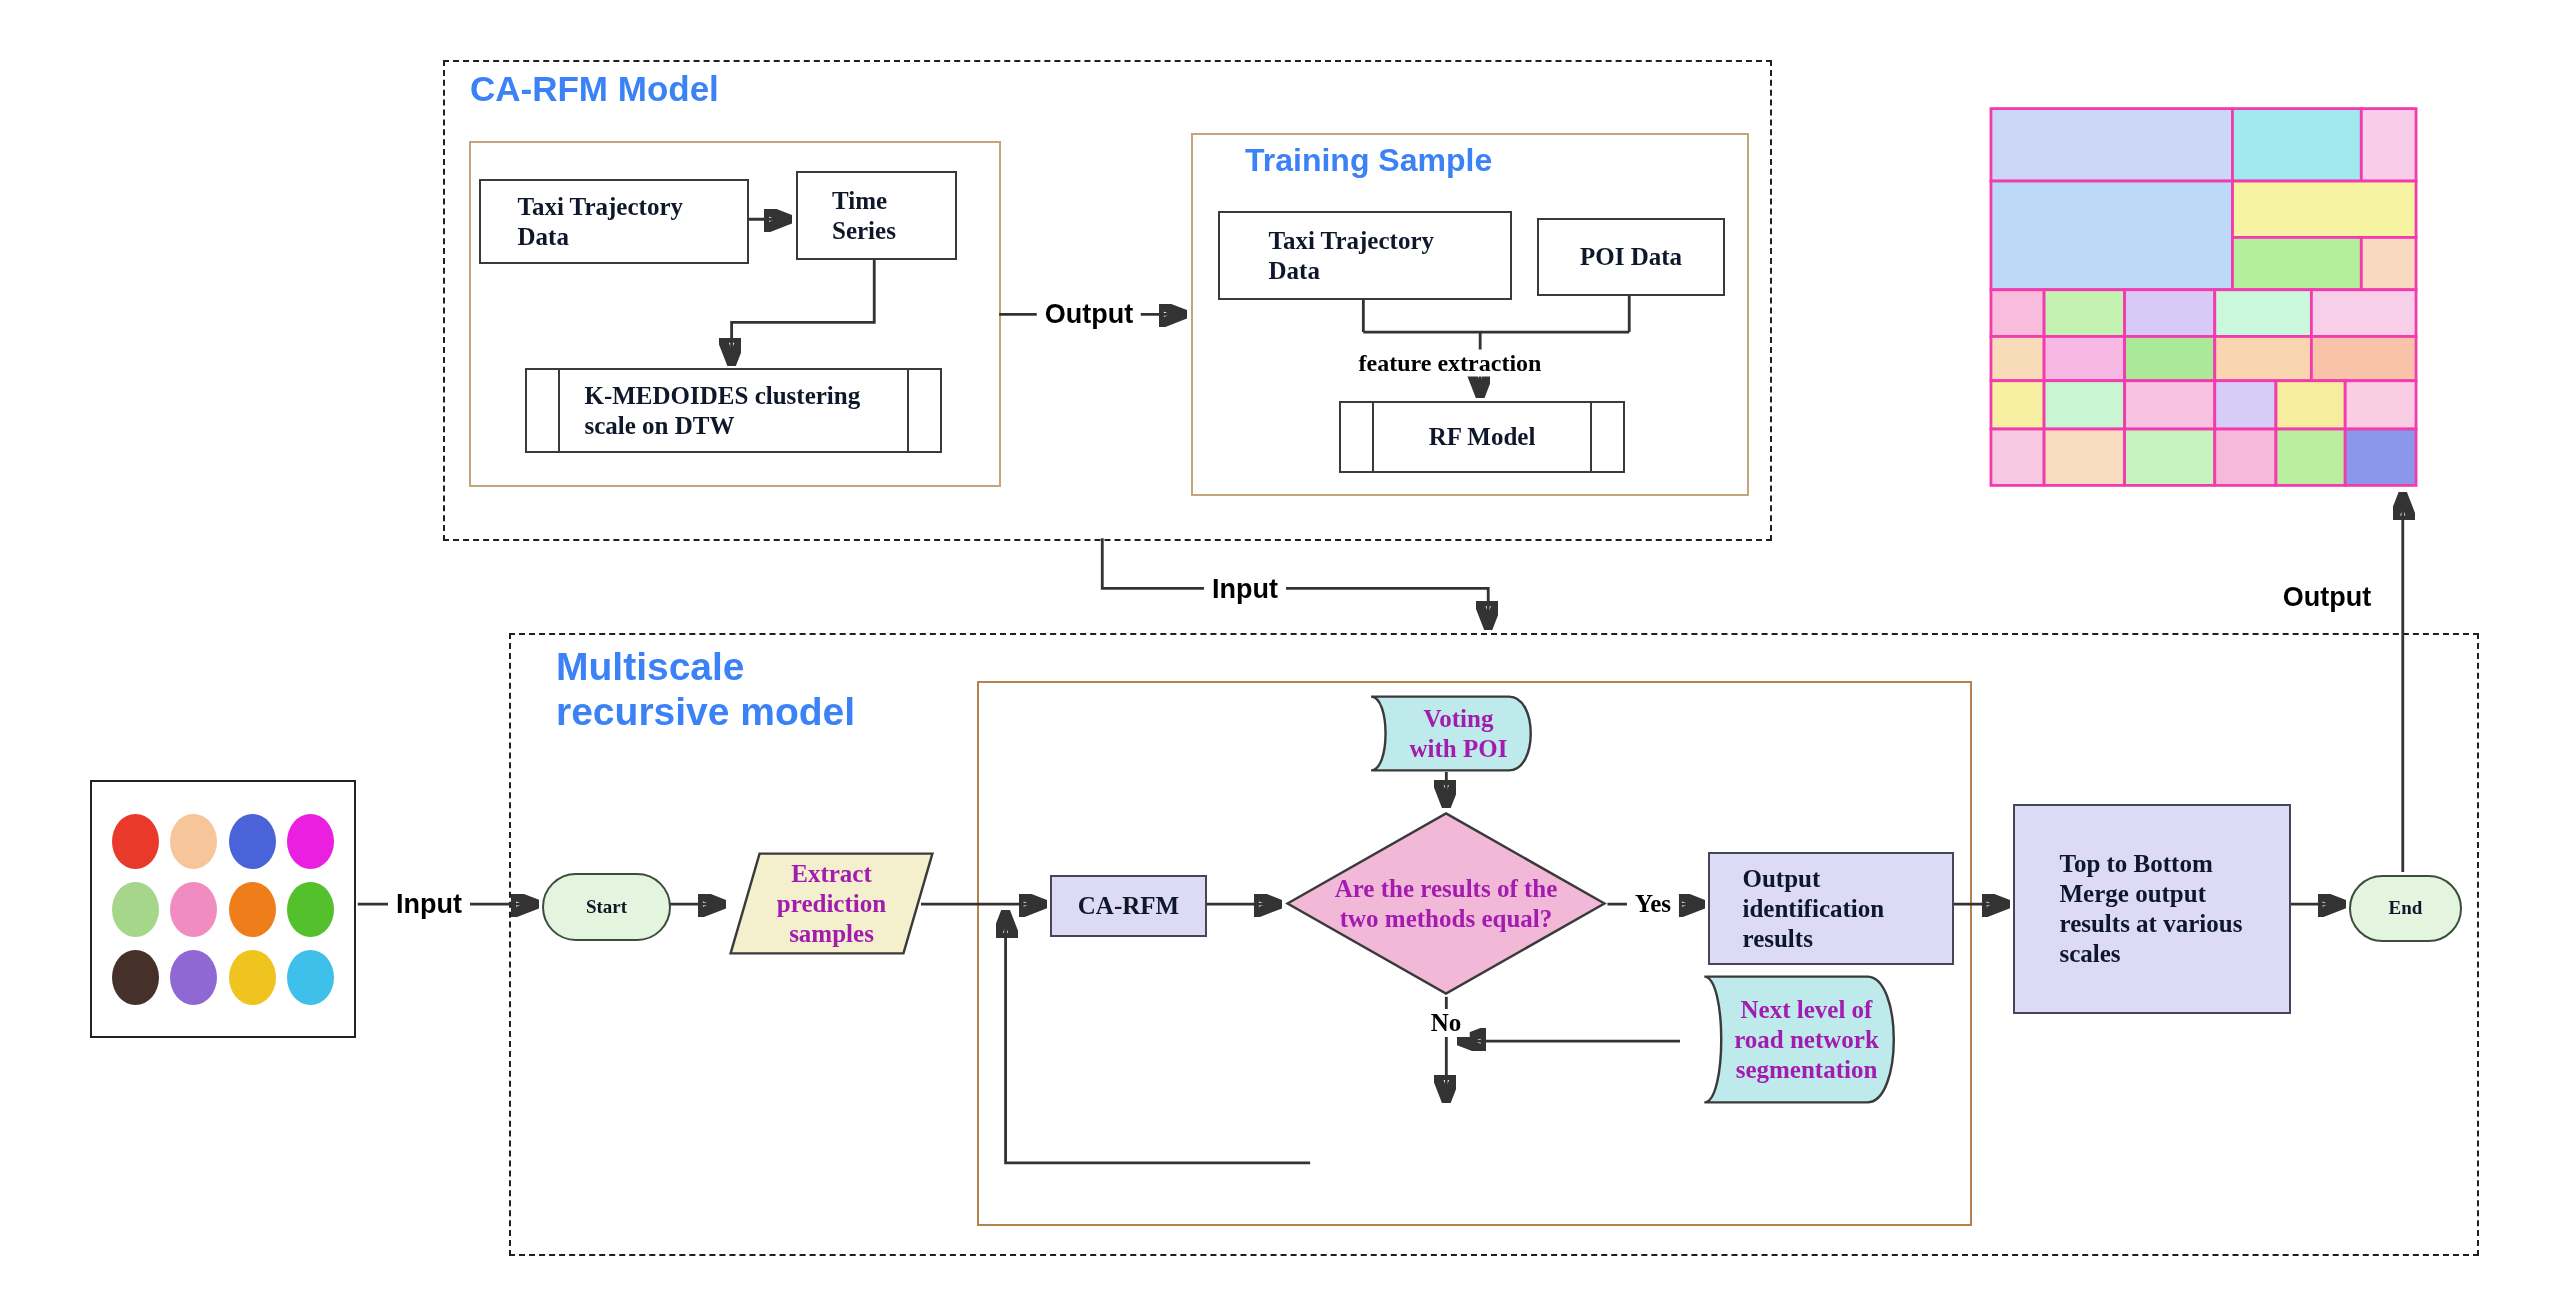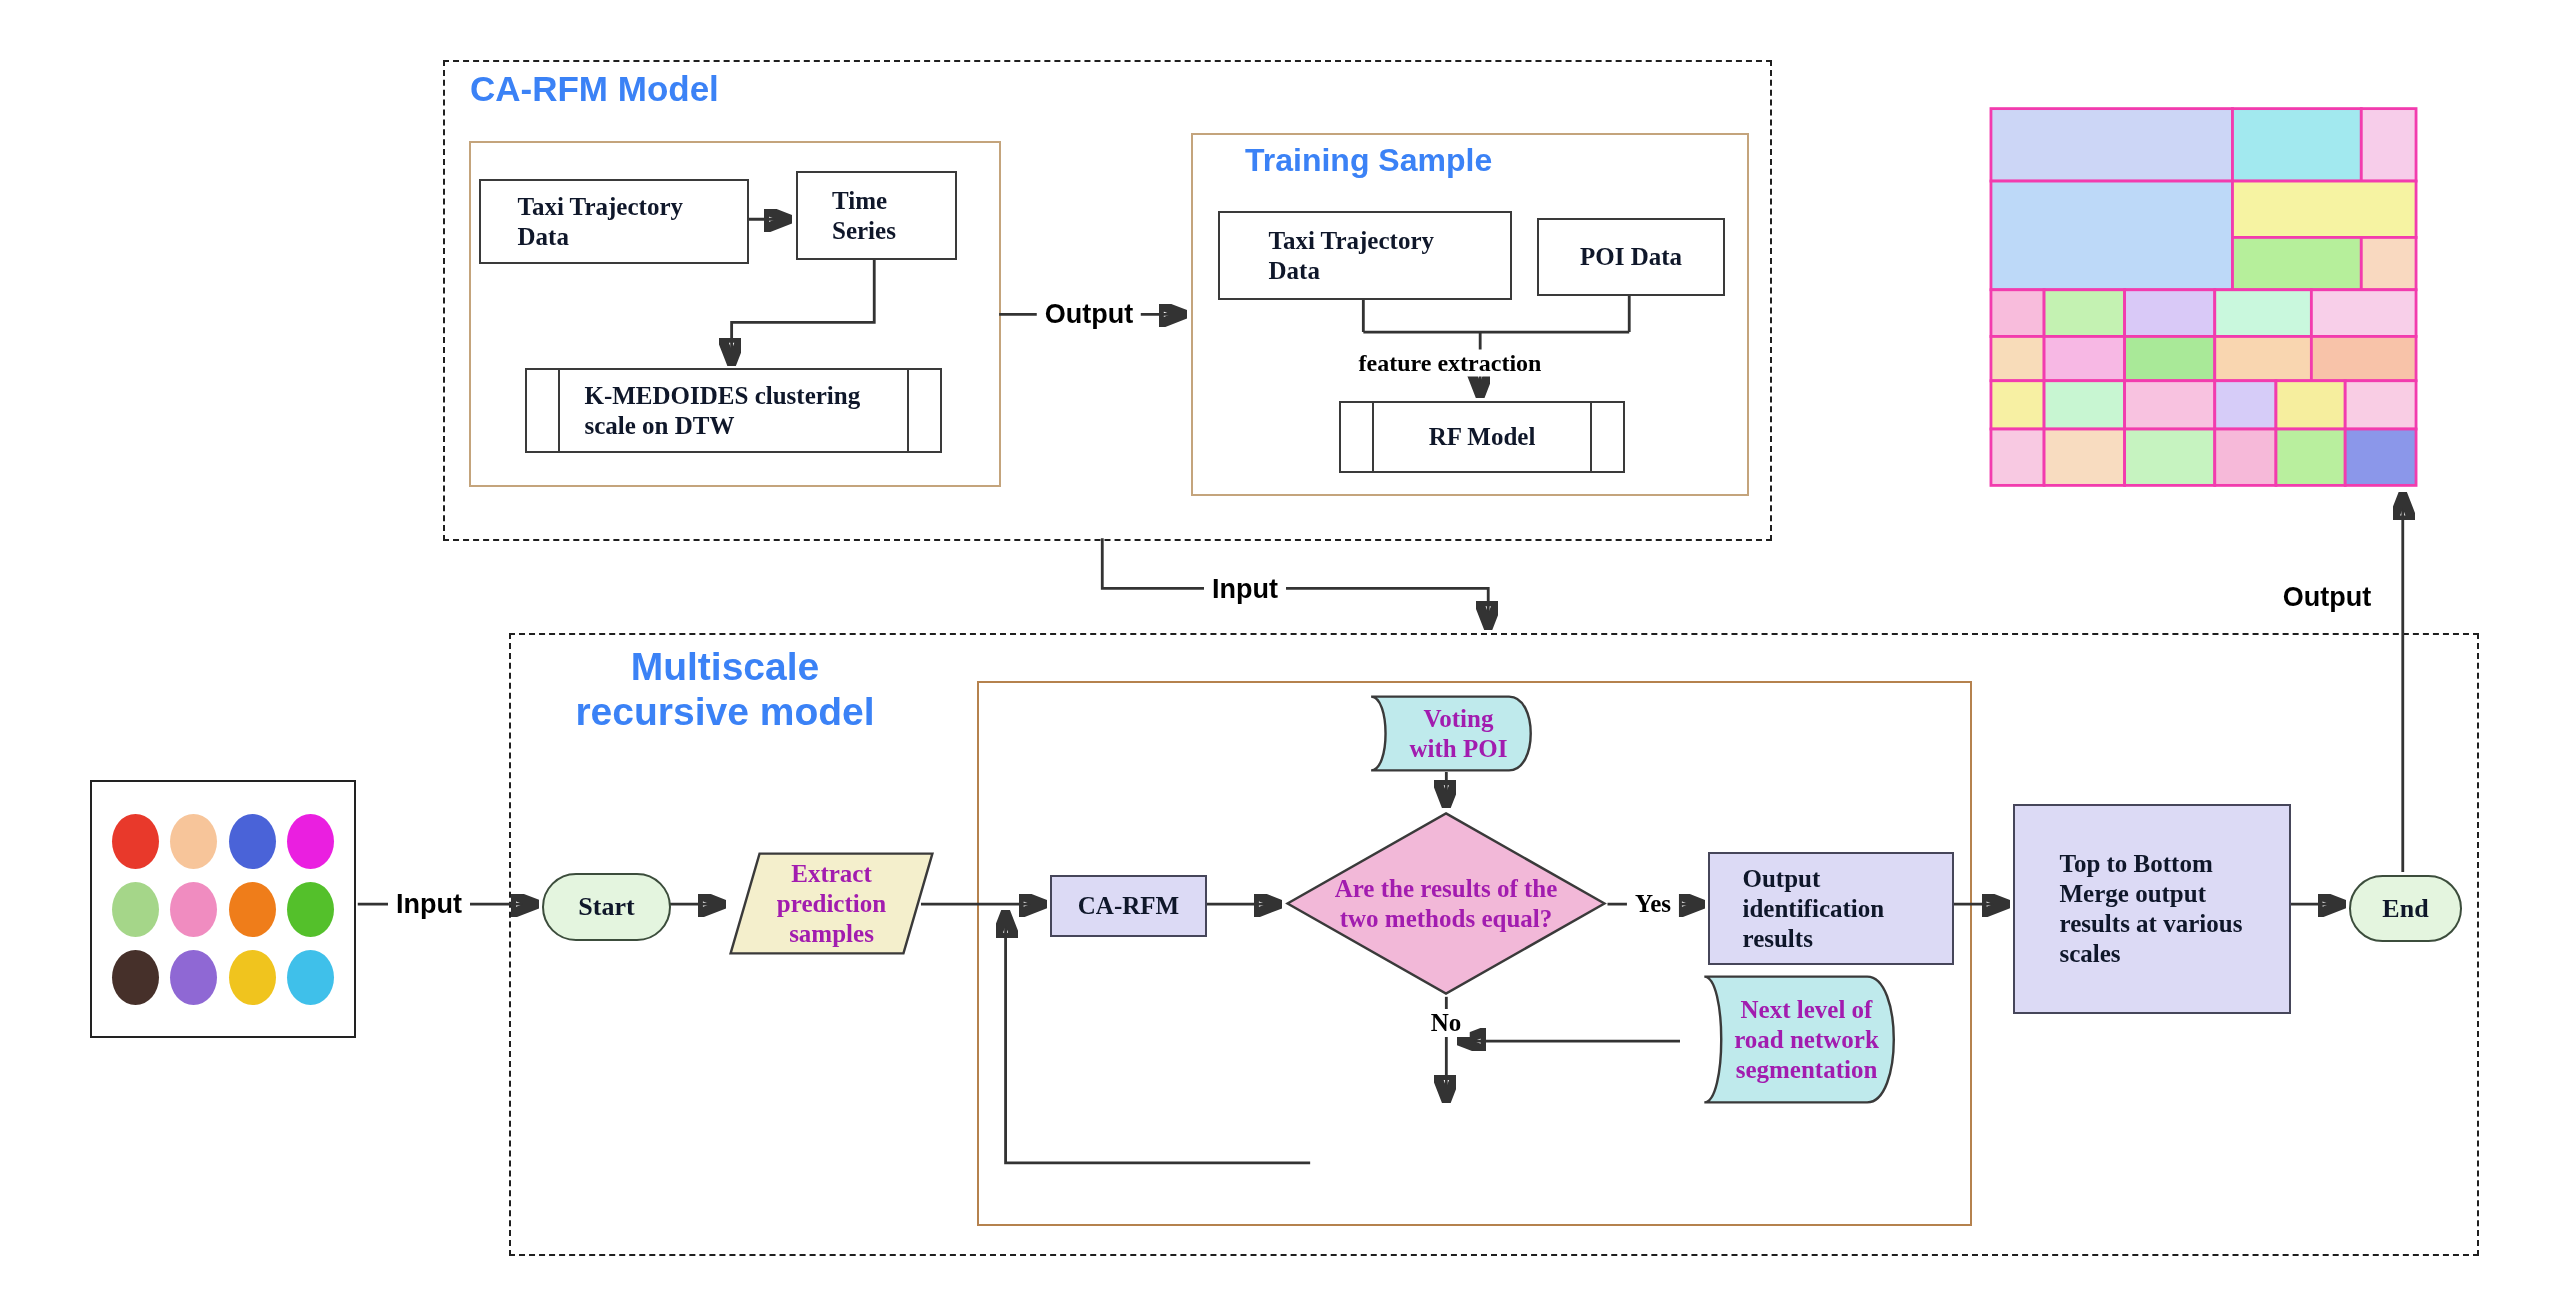--- a/index.html
+++ b/index.html
@@ -15,21 +15,21 @@
   .big-title{position:absolute;font:700 35px "Liberation Sans", sans-serif;color:#3b82f6;}
   .overlay-label{position:absolute;transform:translate(-50%,-50%);background:#fff;padding:0 8px;
                  font:700 27px "Liberation Sans", sans-serif;color:#000000;white-space:nowrap;z-index:6;}
   .overlay-serif{font:700 25px "Liberation Serif", serif;}
 
   
   .node{position:absolute;border:2.4px solid var(--node-border);background:#fff;display:flex;
         align-items:center;justify-content:center;text-align:left;
         font:700 25px "Liberation Serif", serif;color:#0f172a;line-height:1.2;z-index:4;}
   .process{background:var(--lavender);border-color:#46465a;}
-  .terminal{background:var(--green);border-color:#3c4d3c;border-radius:34px;font-size:26px;}
+  .terminal{background:var(--green);border-color:#3c4d3c;border-radius:34px;font-size:19px;}
   .predef::before,.predef::after{content:"";position:absolute;top:-0.8px;bottom:-0.8px;width:0;
         border-left:2.4px solid var(--node-border);}
   .predef::before{left:31px;}
   .predef::after{right:31px;}
 
   
   .shape-wrap{position:absolute;z-index:4;}
   .shape-wrap svg{position:absolute;inset:0;overflow:visible;}
   .shape-text{position:absolute;inset:0;display:flex;align-items:center;justify-content:center;
               text-align:center;font:700 25px "Liberation Serif", serif;color:#a21caf;line-height:1.2;}
@@ -146,21 +146,21 @@
       <rect x="2" y="400" width="66" height="70" fill="#f8c9e2" stroke="#f23cae" stroke-width="3.5"></rect>
       <rect x="68" y="400" width="100" height="70" fill="#f8dcc0" stroke="#f23cae" stroke-width="3.5"></rect>
       <rect x="168" y="400" width="112" height="70" fill="#c6f3c0" stroke="#f23cae" stroke-width="3.5"></rect>
       <rect x="280" y="400" width="76" height="70" fill="#f6b9d9" stroke="#f23cae" stroke-width="3.5"></rect>
       <rect x="356" y="400" width="86" height="70" fill="#b9ef9e" stroke="#f23cae" stroke-width="3.5"></rect>
       <rect x="442" y="400" width="88" height="70" fill="#8b97ea" stroke="#f23cae" stroke-width="3.5"></rect>
     </svg>
   <div class="overlay-label" style="left:2327px;top:597px;">Output</div>
 
   <div class="dashed-box" style="left:509px;top:633px;width:1966px;height:619px;"></div>
-  <div class="big-title" style="left:556px;top:645px;width:338px;text-align:center;font-size:39px;line-height:1.15;">Multiscale recursive model</div>
+  <div class="big-title" style="left:556px;top:645px;width:338px;font-size:39px;line-height:1.15;">Multiscale recursive model</div>
 
   <div class="dots-box" style="left:90px;top:780px;width:266px;height:258px;">
       <div class="dot" style="background: rgb(232, 57, 43);"></div>
       <div class="dot" style="background: rgb(247, 197, 154);"></div>
       <div class="dot" style="background: rgb(74, 99, 216);"></div>
       <div class="dot" style="background: rgb(234, 31, 224);"></div>
       <div class="dot" style="background: rgb(165, 214, 137);"></div>
       <div class="dot" style="background: rgb(240, 140, 192);"></div>
       <div class="dot" style="background: rgb(239, 125, 26);"></div>
       <div class="dot" style="background: rgb(84, 192, 43);"></div>

